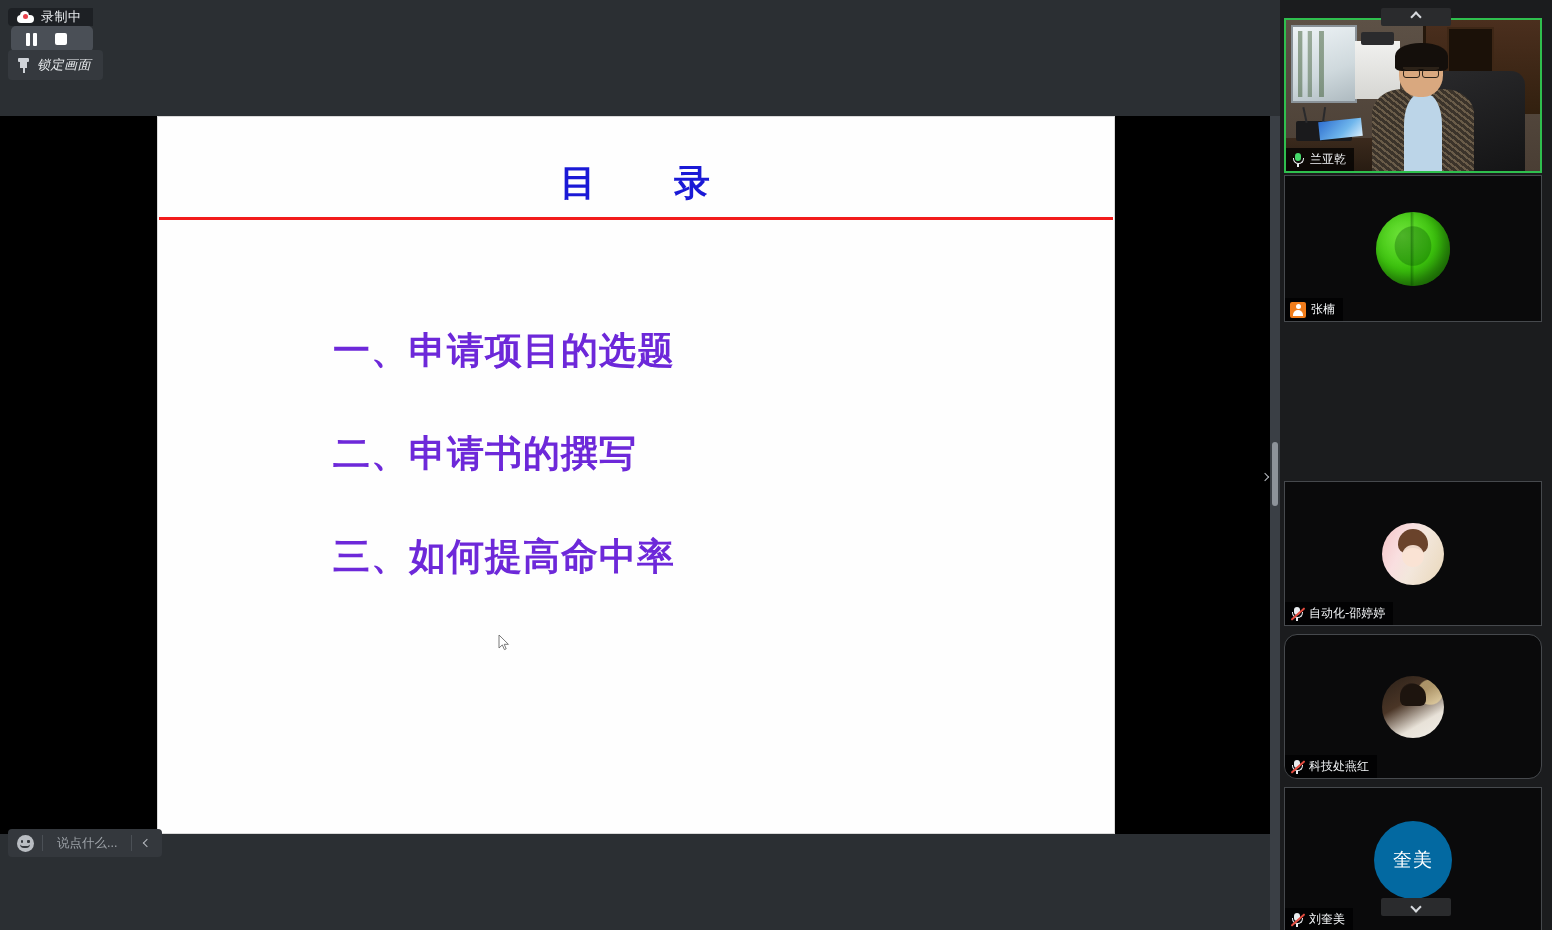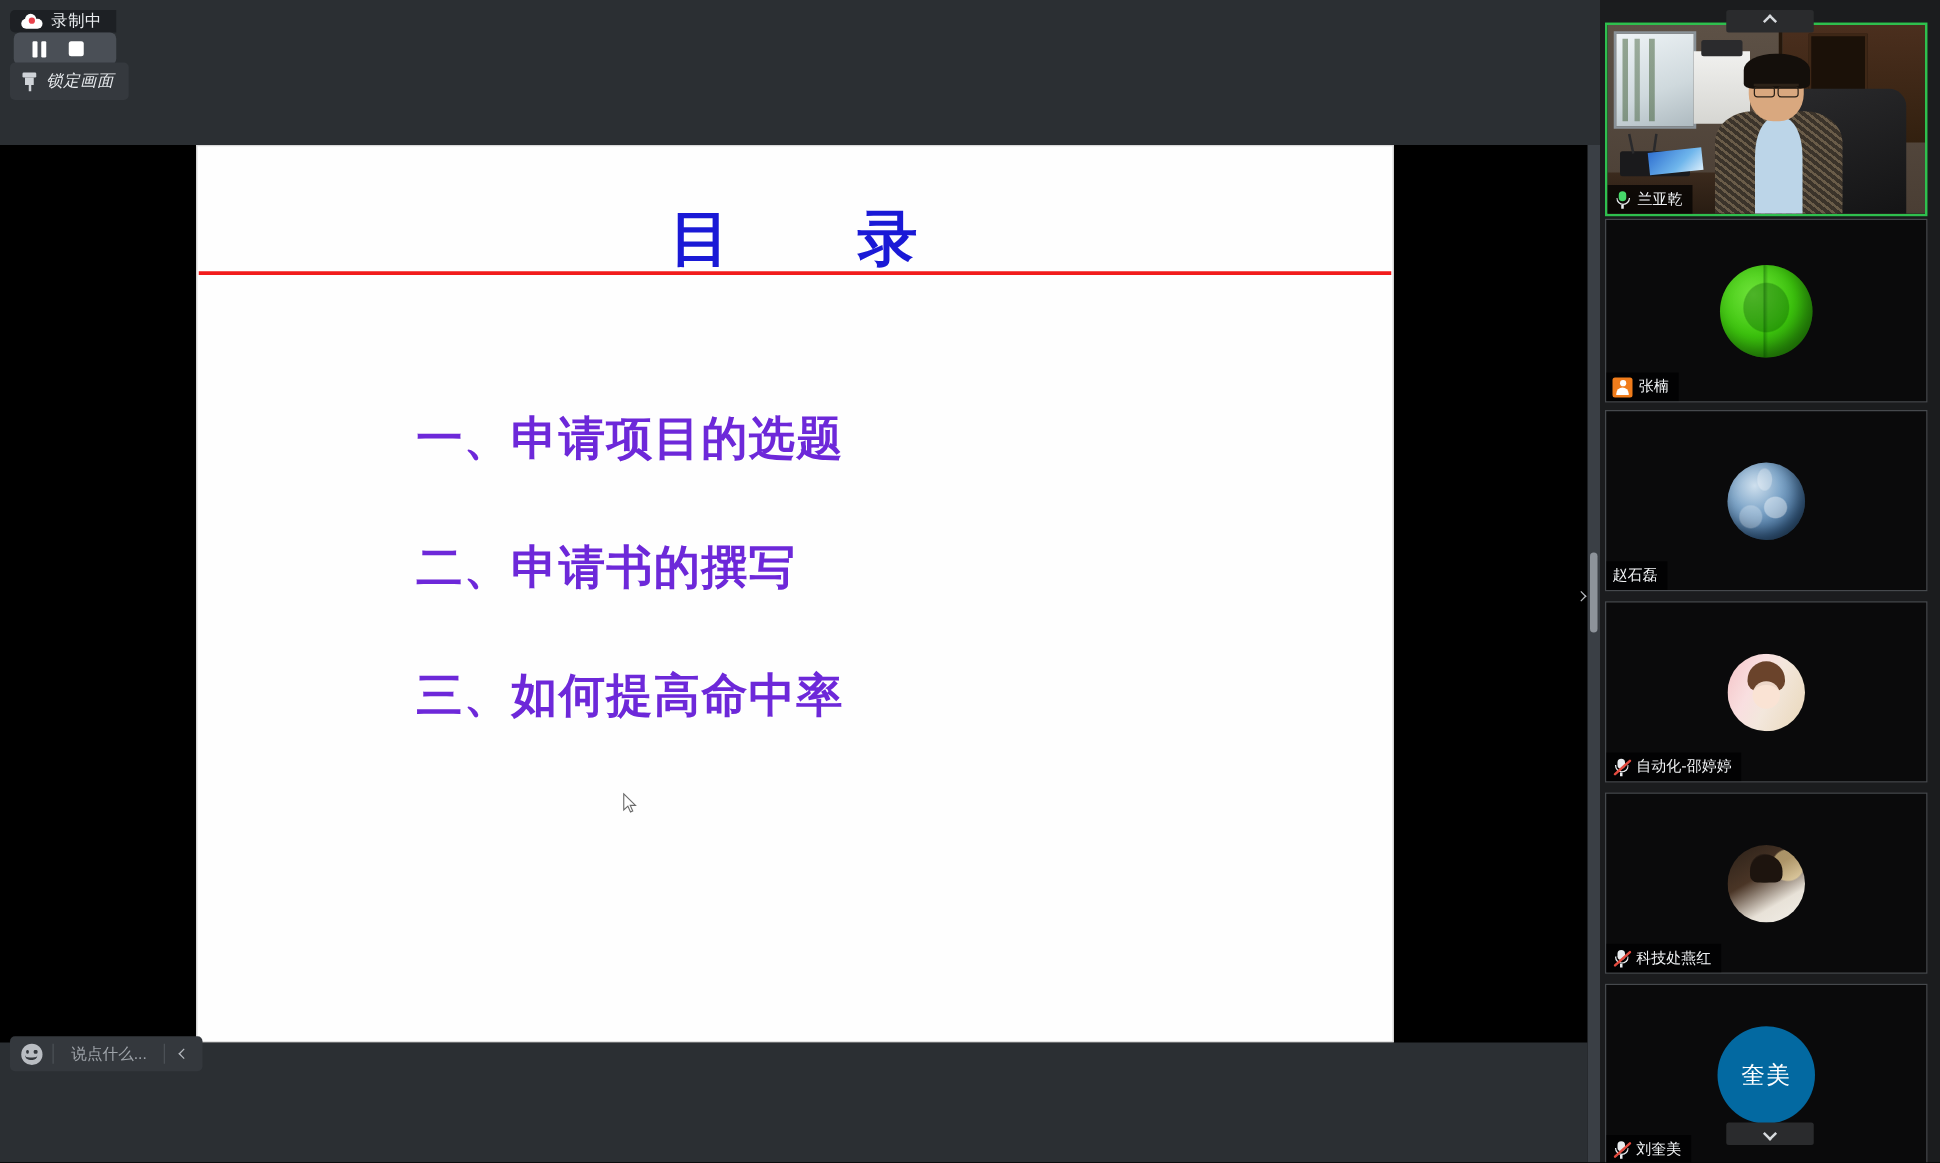--- a/index.html
+++ b/index.html
@@ -77,21 +77,21 @@
     position: absolute; left: 0; top: 116px; width: 1270px; height: 718px;
     background: #000;
   }
   .slide {
     position: absolute; left: 157px; top: 0px; width: 958px; height: 718px;
     background: #fefefe;
     border: 1px solid #d9d9d9;
   }
   .slide-title {
     position: absolute; left: 0; right: 0; top: 42px; text-align: center;
-    color: #1a19d6; font-size: 48px; font-weight: 700;
+    color: #1a19d6; font-size: 36px; font-weight: 700;
     letter-spacing: 2px;
     font-family: "DejaVu Sans", "Liberation Sans", sans-serif;
   }
   .slide-rule {
     position: absolute; left: 1px; right: 1px; top: 100px; height: 3px;
     background: #f21b1b;
   }
   .agenda { position: absolute; left: 175px; top: 215px; }
   .agenda-item {
     color: #6d28d9; font-size: 37px; font-weight: 700; line-height: 1;
@@ -500,45 +500,37 @@
     <div class="tile" style="top:175px;height:147px;">
       <div class="tile-photo">
         <span class="av-circle av-green"></span>
       </div>
       <div class="tile-name">
         <span class="person-badge"></span>
         <span class="nm">张楠</span>
       </div>
     </div>
 
-    <div class="tile" style="top:328px;height:145px;">
-      <div class="tile-photo">
-        <span class="av-circle av-earth"></span>
-      </div>
-      <div class="tile-name">
-        <span class="nm">赵石磊</span>
-      </div>
-    </div>
 
     <div class="tile" style="top:481px;height:145px;">
       <div class="tile-photo">
         <span class="av-circle av-anime"></span>
       </div>
       <div class="tile-name">
         <span class="mic">
           <span class="cap"></span>
             <span class="arc"></span>
             <span class="stem"></span>
             <span class="slash"></span>
         </span>
         <span class="nm">自动化-邵婷婷</span>
       </div>
     </div>
 
-    <div class="tile" style="top:634px;height:145px;">
+    <div class="tile" style="top:634px;height:145px;border-radius:13px;">
       <div class="tile-photo">
         <span class="av-circle av-portrait"></span>
       </div>
       <div class="tile-name">
         <span class="mic">
           <span class="cap"></span>
             <span class="arc"></span>
             <span class="stem"></span>
             <span class="slash"></span>
         </span>

